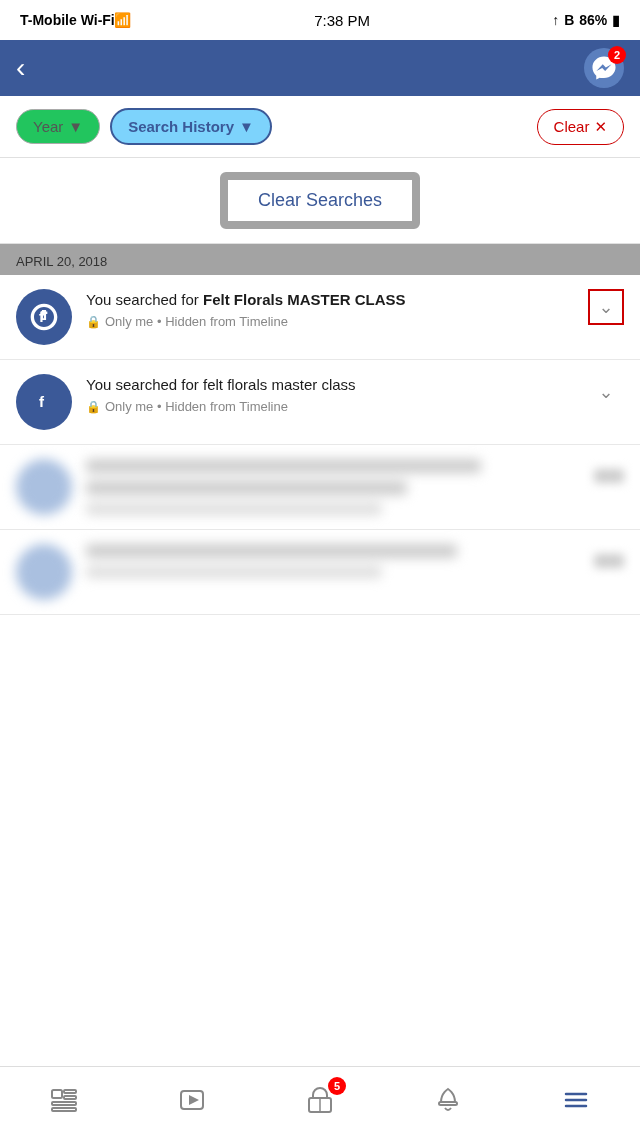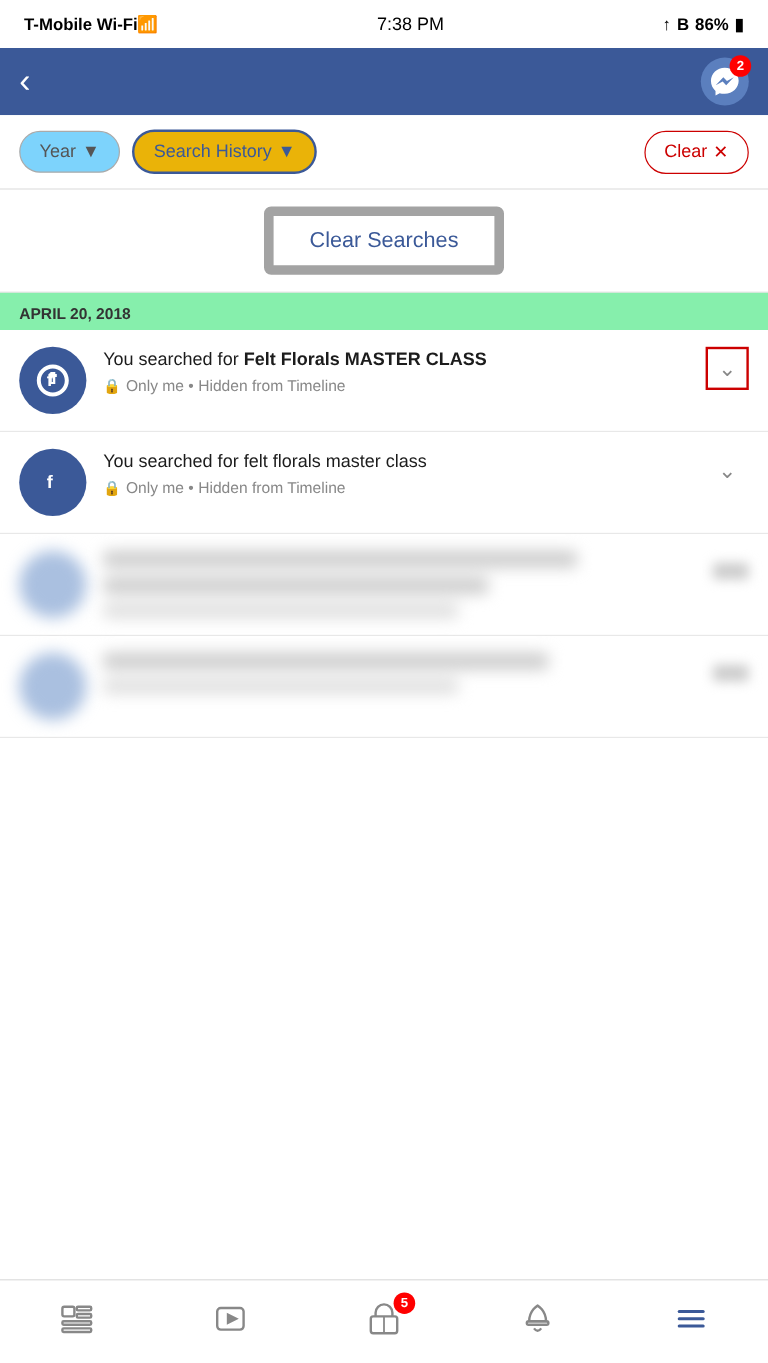--- a/index.html
+++ b/index.html
@@ -95,27 +95,27 @@
       padding: 8px 16px;
       font-size: 15px;
       display: flex;
       align-items: center;
       gap: 5px;
       cursor: pointer;
     }
     .filter-btn-year {
       border: 1.5px solid #aaa;
       color: #555;
-      background: #7dd3fc;
+      background: #22c55e;
     }
     .filter-btn-search-history {
       border: 2px solid #3b5998;
       color: #3b5998;
-      background: #eab308;
-      font-weight: 400;
+      background: #7dd3fc;
+      font-weight: 700;
     }
     .filter-btn-clear {
       border: 1.5px solid #cc0000;
       color: #cc0000;
       background: #fff;
       margin-left: auto;
     }
 
     
     .clear-searches-container {
@@ -132,23 +132,23 @@
       padding: 10px 30px;
       font-size: 18px;
       font-weight: 500;
       cursor: pointer;
     }
 
     
     .date-header {
       padding: 10px 16px 6px;
       font-size: 13px;
-      font-weight: 700;
+      font-weight: 400;
       color: #333;
-      background: #86efac;
+      background: #a3a3a3;
     }
 
     
     .activity-item {
       display: flex;
       align-items: flex-start;
       padding: 14px 16px;
       border-bottom: 1px solid #e8e8e8;
       background: #fff;
       gap: 14px;

